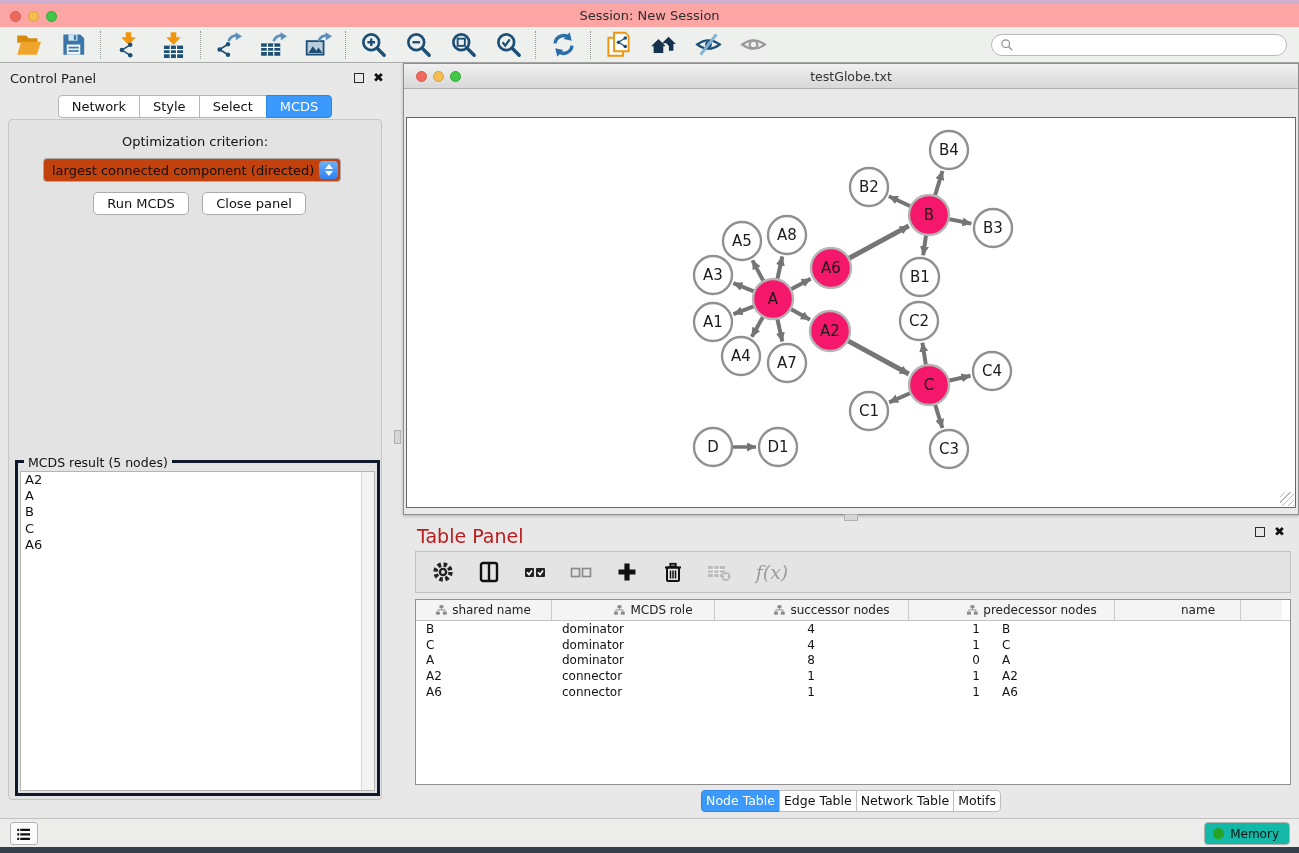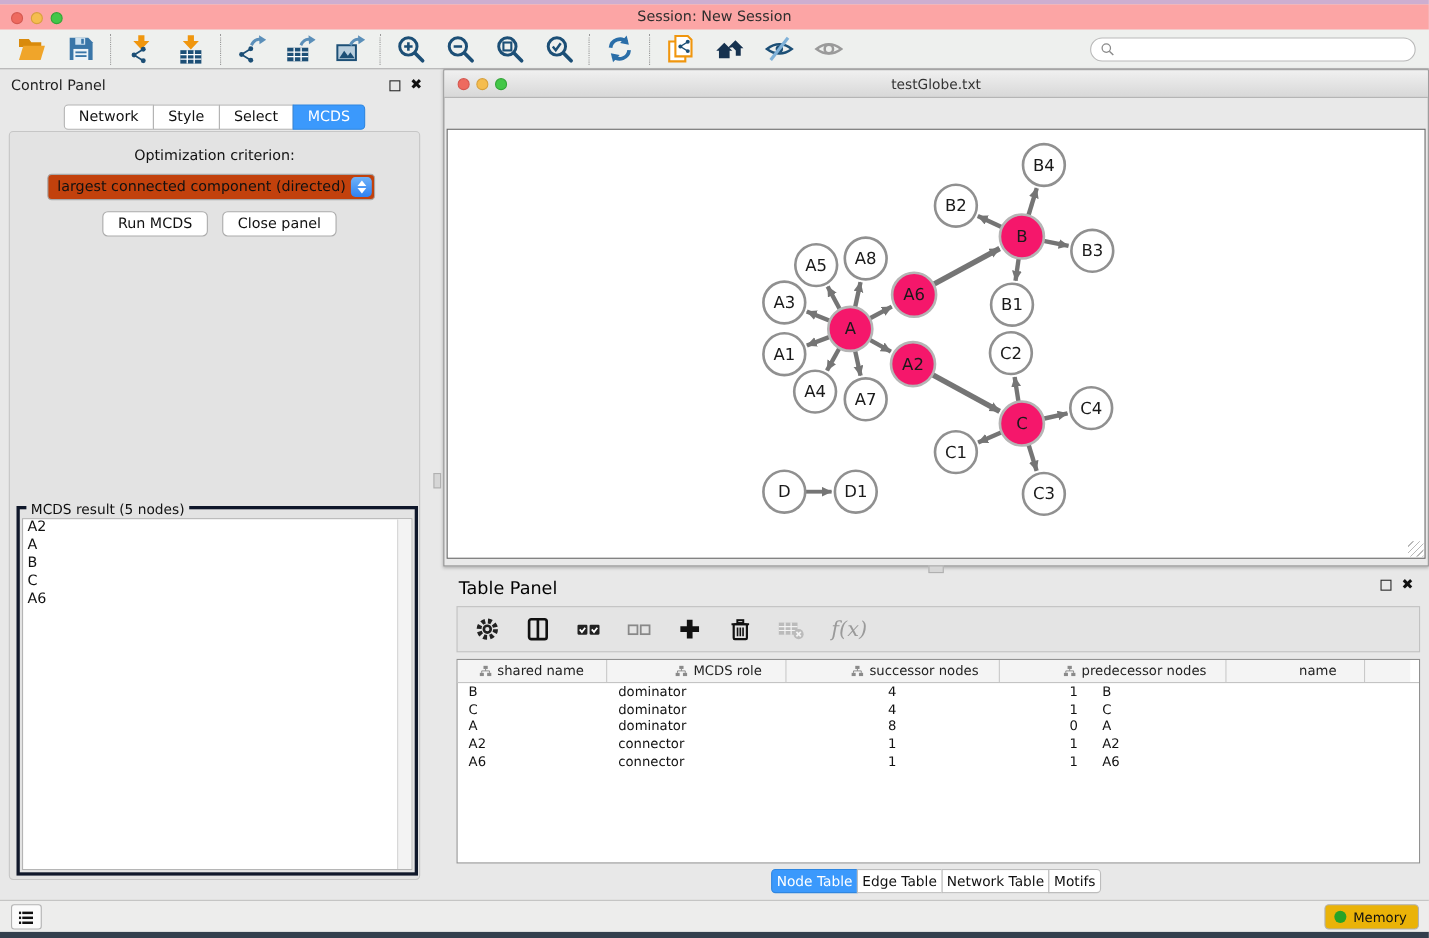--- a/index.html
+++ b/index.html
@@ -79,21 +79,21 @@
   .net-lights { position:absolute; left:12px; top:7px; display:flex; gap:6px; }
   .net-title { width:100%; text-align:center; line-height:25px; font-size:12.5px; color:#333; }
   .net-canvas { position:absolute; left:2px; top:25px; right:2px; bottom:6px; background:#fff; border:1px solid #666;margin-top:28px; }
   .grip { position:absolute; right:1px; bottom:1px; width:14px; height:14px;
           background:repeating-linear-gradient(135deg,transparent 0 3px,#b9b9b9 3px 4px); }
 
   .split-grip-v { left:394px; top:430px; width:7px; height:14px; background:#d6d6d6; border:1px solid #b0b0b0; }
   .split-grip-h { left:844px; top:514px; width:14px; height:7px; background:#d6d6d6; border:1px solid #b0b0b0; }
 
   
-  .tp-title { left:417px; top:525px; font-size:16px; color:#000000; }
+  .tp-title { left:417px; top:525px; font-size:19px; color:#b91c1c; }
   .tp-icons { left:1255px; top:527px; }
   .tp-toolbar { left:415px; top:551px; width:876px; height:42px; background:#e4e4e4; border:1px solid #c2c2c2;
                 display:flex; align-items:center; padding-left:12px; gap:16px; }
   .tp-btn { width:30px; height:30px; display:flex; align-items:center; justify-content:center; cursor:pointer; }
   .tp-btn svg { width:24px; height:24px; }
   .fx-label { font-family:"DejaVu Serif","Liberation Serif",serif; font-style:italic; font-size:19px; color:#9a9a9a; }
 
   .table { left:415px; top:599px; width:876px; height:186px; background:#fff; border:1px solid #919191; overflow:hidden; }
   .thead { display:flex; height:21px; background:#f4f4f4; border-bottom:1px solid #c4c4c4;gap:41px; }
   .th { display:flex; align-items:center; justify-content:center; gap:5px; font-size:12px; color:#222;
@@ -108,21 +108,21 @@
   .tp-tab { height:22px; line-height:20px; padding:0 4px; font-size:12.5px; background:#fff;
             border:1px solid #bdbdbd; margin-left:-1px; color:#111; cursor:pointer; }
   .tp-tab:first-child { border-radius:4px 0 0 4px; margin-left:0; }
   .tp-tab:last-child { border-radius:0 4px 4px 0; }
   .tp-tab.active { background:#3b99fc; border-color:#2f86e0; color:#fff; }
 
   
   .statusbar { left:0; top:818px; width:1299px; height:29px; background:#ededec; border-top:1px solid #c0c0c0; }
   .list-btn { position:absolute; left:10px; top:3px; width:28px; height:23px; background:#fbfbfb;
               border:1px solid #b2b2b2; border-radius:3px; display:flex; align-items:center; justify-content:center; cursor:pointer; }
-  .mem-btn { position:absolute; right:9px; top:3px; height:23px; padding:0 10px 0 8px; background:#eab308;
+  .mem-btn { position:absolute; right:9px; top:3px; height:23px; padding:0 10px 0 8px; background:#14b8a6;
              border:1px solid #b2b2b2; border-radius:4px; display:flex; align-items:center; gap:6px; cursor:pointer; }
   .mem-dot { width:11px; height:11px; border-radius:50%; background:#27a327; }
   .mem-label { font-size:12px; color:#111; }
 </style>
 </head>
 <body>
 
 <div class="abs wall-top"></div>
 <div class="abs wall-bottom"></div>
 

